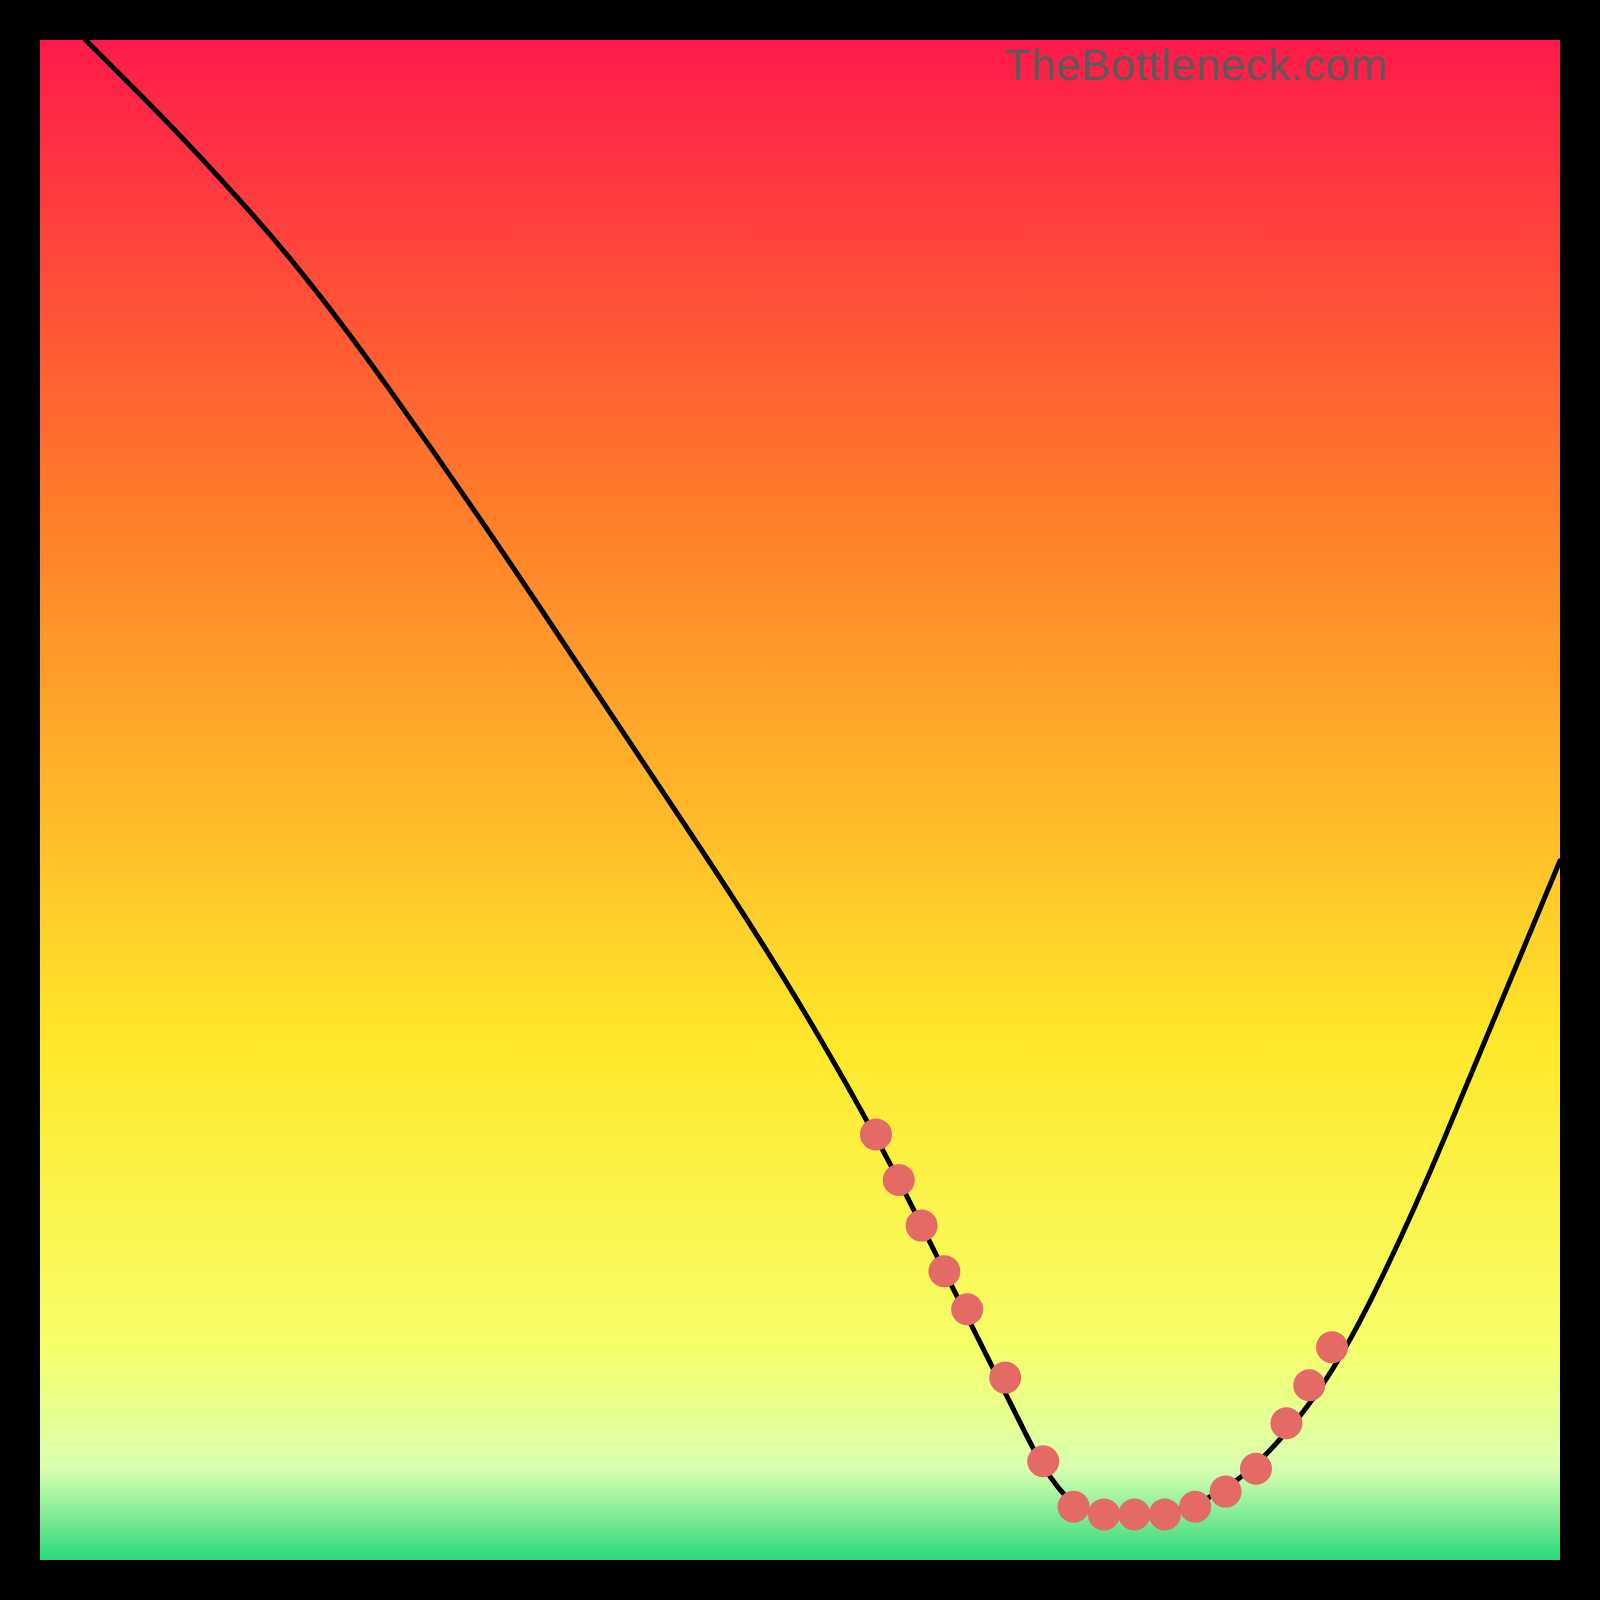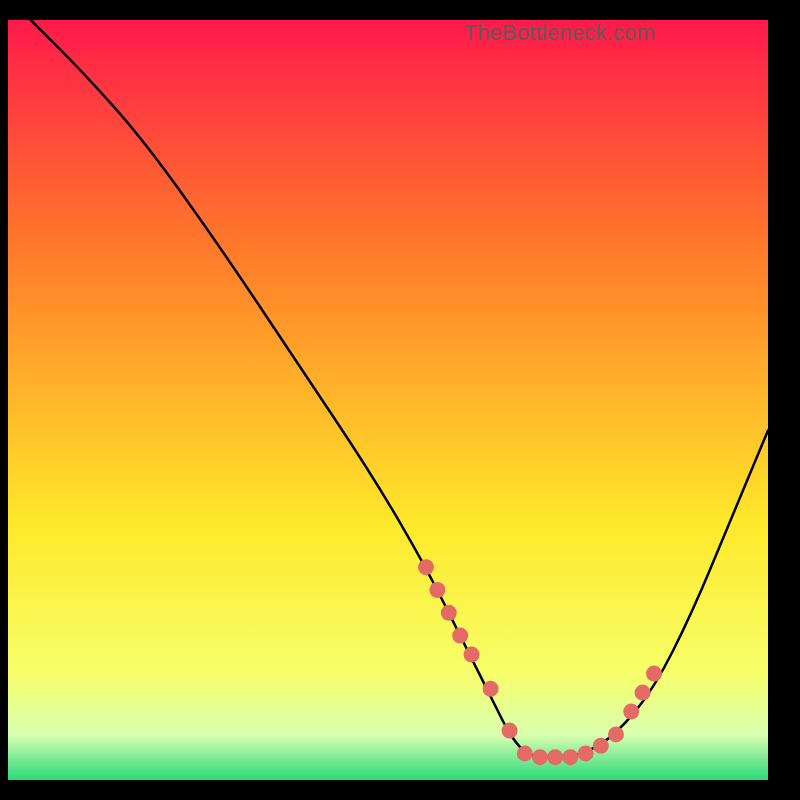--- a/index.html
+++ b/index.html
@@ -6,25 +6,26 @@
     margin: 0;
     padding: 0;
     width: 800px;
     height: 800px;
     background: #000000;
     overflow: hidden;
     font-family: Arial, Helvetica, sans-serif;
   }
   .frame {
     position: absolute;
-    left: 8px;
+    left: 20px;
     top: 20px;
     width: 652px;
     height: 760px;
     background: #000000;
+    padding-left: 26px;
   }
   .plot-area {
     position: absolute;
     left: 0;
     top: 0;
     width: 760px;
     height: 760px;
   }
   .watermark {
     position: absolute;

